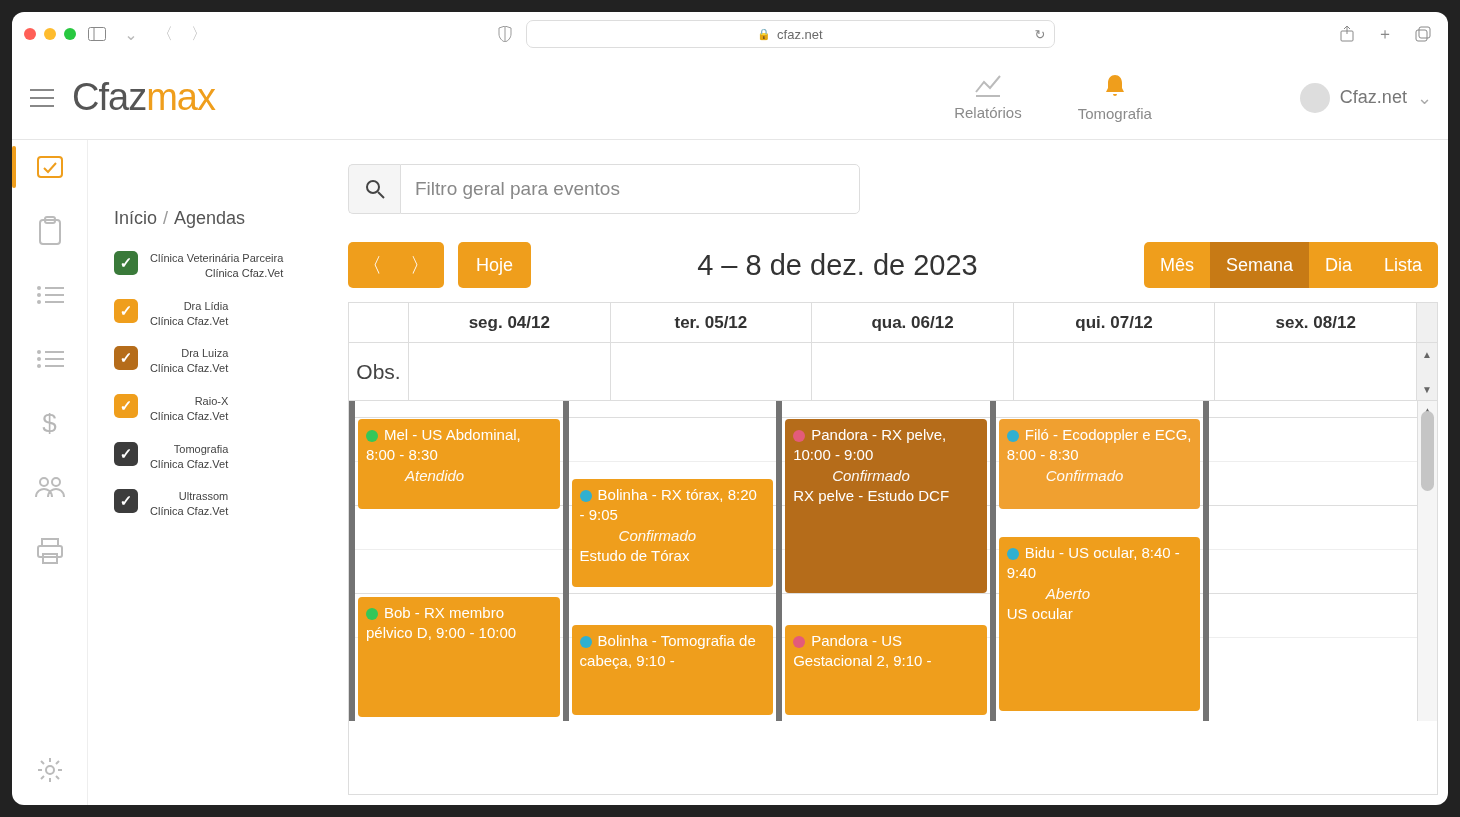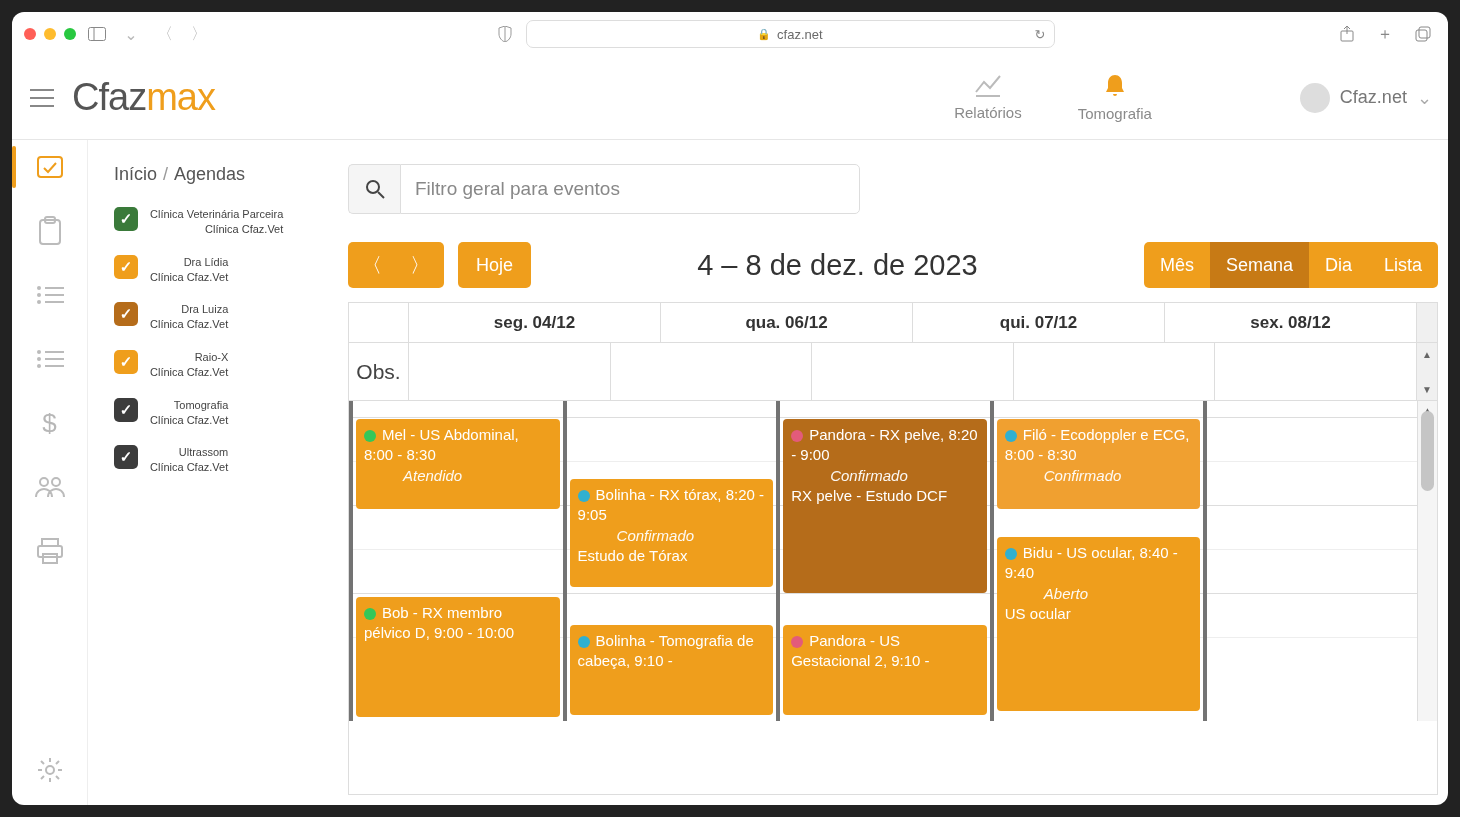--- a/index.html
+++ b/index.html
@@ -82,21 +82,21 @@
 }
 .rail-item { width:30px; height:30px; display:flex; align-items:center; justify-content:center; color:#b7b7b7; }
 .rail-item.active { color:#ef9e1c; position:relative;}
 .rail-item.active::before { content:""; position:absolute; left:-23px; top:-6px; width:4px; height:42px; background:#ef9e1c; border-radius:2px;}
 .rail-spacer { flex:1; }
 .content { flex:1; display:flex; overflow:hidden; }
 .agendas {
   width: 250px;
   padding: 24px 10px 10px 26px;
 }
-.breadcrumb { font-size:18px; color:#555; margin-bottom:22px;}
+.breadcrumb { font-size:18px; color:#555; margin-bottom:22px;margin-top:44px;}
 .breadcrumb .sep { color:#999; margin:0 6px;}
 .agenda-list { display:flex; flex-direction:column; gap:18px;}
 .agenda-item { display:flex; gap:12px; align-items:flex-start;}
 .chk { width:24px; height:24px; border-radius:5px; flex:0 0 24px; display:flex; align-items:center; justify-content:center; color:#fff; font-size:15px; font-weight:bold;}
 .chk.green { background:#3a7a3a;}
 .chk.orange { background:#ef9e1c;}
 .chk.brown { background:#b56c1a;}
 .chk.darkg { background:#3c3c3c;}
 .agenda-text { font-size:11px; color:#444; line-height:1.35;text-align:right;}
 .agenda-text .sub { color:#404040;}
@@ -124,21 +124,21 @@
 .day-h:last-child{border-right:none;}
 .scroll-h { width:20px; background:#f0f0f0;}
 .obs-row { display:flex; height:58px; border-bottom:1px solid #ddd;}
 .obs-label { width:60px; border-right:1px solid #ddd; display:flex; align-items:center; justify-content:center; font-size:21px; color:#444;}
 .obs-cell { flex:1; border-right:1px solid #ddd;}
 .obs-cell:last-of-type { border-right:none;}
 .grid-body { display:flex; position:relative; height:320px; overflow:hidden;}
 .time-axis { width:60px; position:relative;}
 .time-label { position:absolute; right:6px; font-size:15px; color:#444;}
 .days-area { flex:1; display:flex; position:relative;}
-.day-col { flex:1; border-left:4px solid #737373; position:relative;}
+.day-col { flex:1; border-left:6px solid #737373; position:relative;}
 .hline { position:absolute; left:0; right:0; border-top:1px solid #ddd;}
 .hline.half { border-top:1px solid #eee;}
 .event { position:absolute; left:3px; right:3px; border-radius:4px; padding:6px 8px; color:#fff; font-size:15px; line-height:1.35; overflow:hidden;}
 .event .dot { display:inline-block; width:12px; height:12px; border-radius:50%; margin-right:6px; vertical-align:middle;}
 .event .status { font-style:italic; opacity:0.95; display:block;margin-left:39px;}
 .ev-orange { background:#ef9e1c;}
 .ev-brown { background:#b56c1a;}
 .ev-lorange { background:#f0a030;}
 .dot-green { background:#34c759;}
 .dot-blue { background:#30b0d0;}
@@ -340,20 +340,21 @@
               <div class="viewbtn active">Semana</div>
               <div class="viewbtn">Dia</div>
               <div class="viewbtn">Lista</div>
             </div>
           </div>
 
           <div class="grid">
             <div class="grid-header">
               <div class="time-col-h"></div>
               <div class="day-h">seg. 04/12</div>
+              <div class="day-h">ter. 05/12</div>
               <div class="day-h">qua. 06/12</div>
               <div class="day-h">qui. 07/12</div>
               <div class="day-h">sex. 08/12</div>
               <div class="scroll-h"></div>
             </div>
             <div class="obs-row">
               <div class="obs-label">Obs.</div>
               <div class="obs-cell"></div>
                 <div class="obs-cell"></div>
                 <div class="obs-cell"></div>
@@ -387,21 +388,21 @@
                     <span class="dot dot-blue"></span><span>Bolinha - RX tórax, 8:20 - 9:05</span>
                     <span class="status">Confirmado</span>
                     <span>Estudo de Tórax</span>
                   </div>
                   <div class="event ev-orange" style="top:224px; height:90px;">
                     <span class="dot dot-blue"></span><span>Bolinha - Tomografia de cabeça, 9:10 -</span>
                   </div>
                 </div>
                 <div class="day-col">
                   <div class="event ev-brown" style="top:18px; height:174px;">
-                    <span class="dot dot-pink"></span><span>Pandora - RX pelve, 8:20 - 9:00</span>
+                    <span class="dot dot-pink"></span><span>Pandora - RX pelve, 10:00 - 9:00</span>
                     <span class="status">Confirmado</span>
                     <span>RX pelve - Estudo DCF</span>
                   </div>
                   <div class="event ev-orange" style="top:224px; height:90px;">
                     <span class="dot dot-pink"></span><span>Pandora - US Gestacional 2, 9:10 -</span>
                   </div>
                 </div>
                 <div class="day-col">
                   <div class="event ev-lorange" style="top:18px; height:90px;">
                     <span class="dot dot-blue"></span><span>Filó - Ecodoppler e ECG, 8:00 - 8:30</span>

